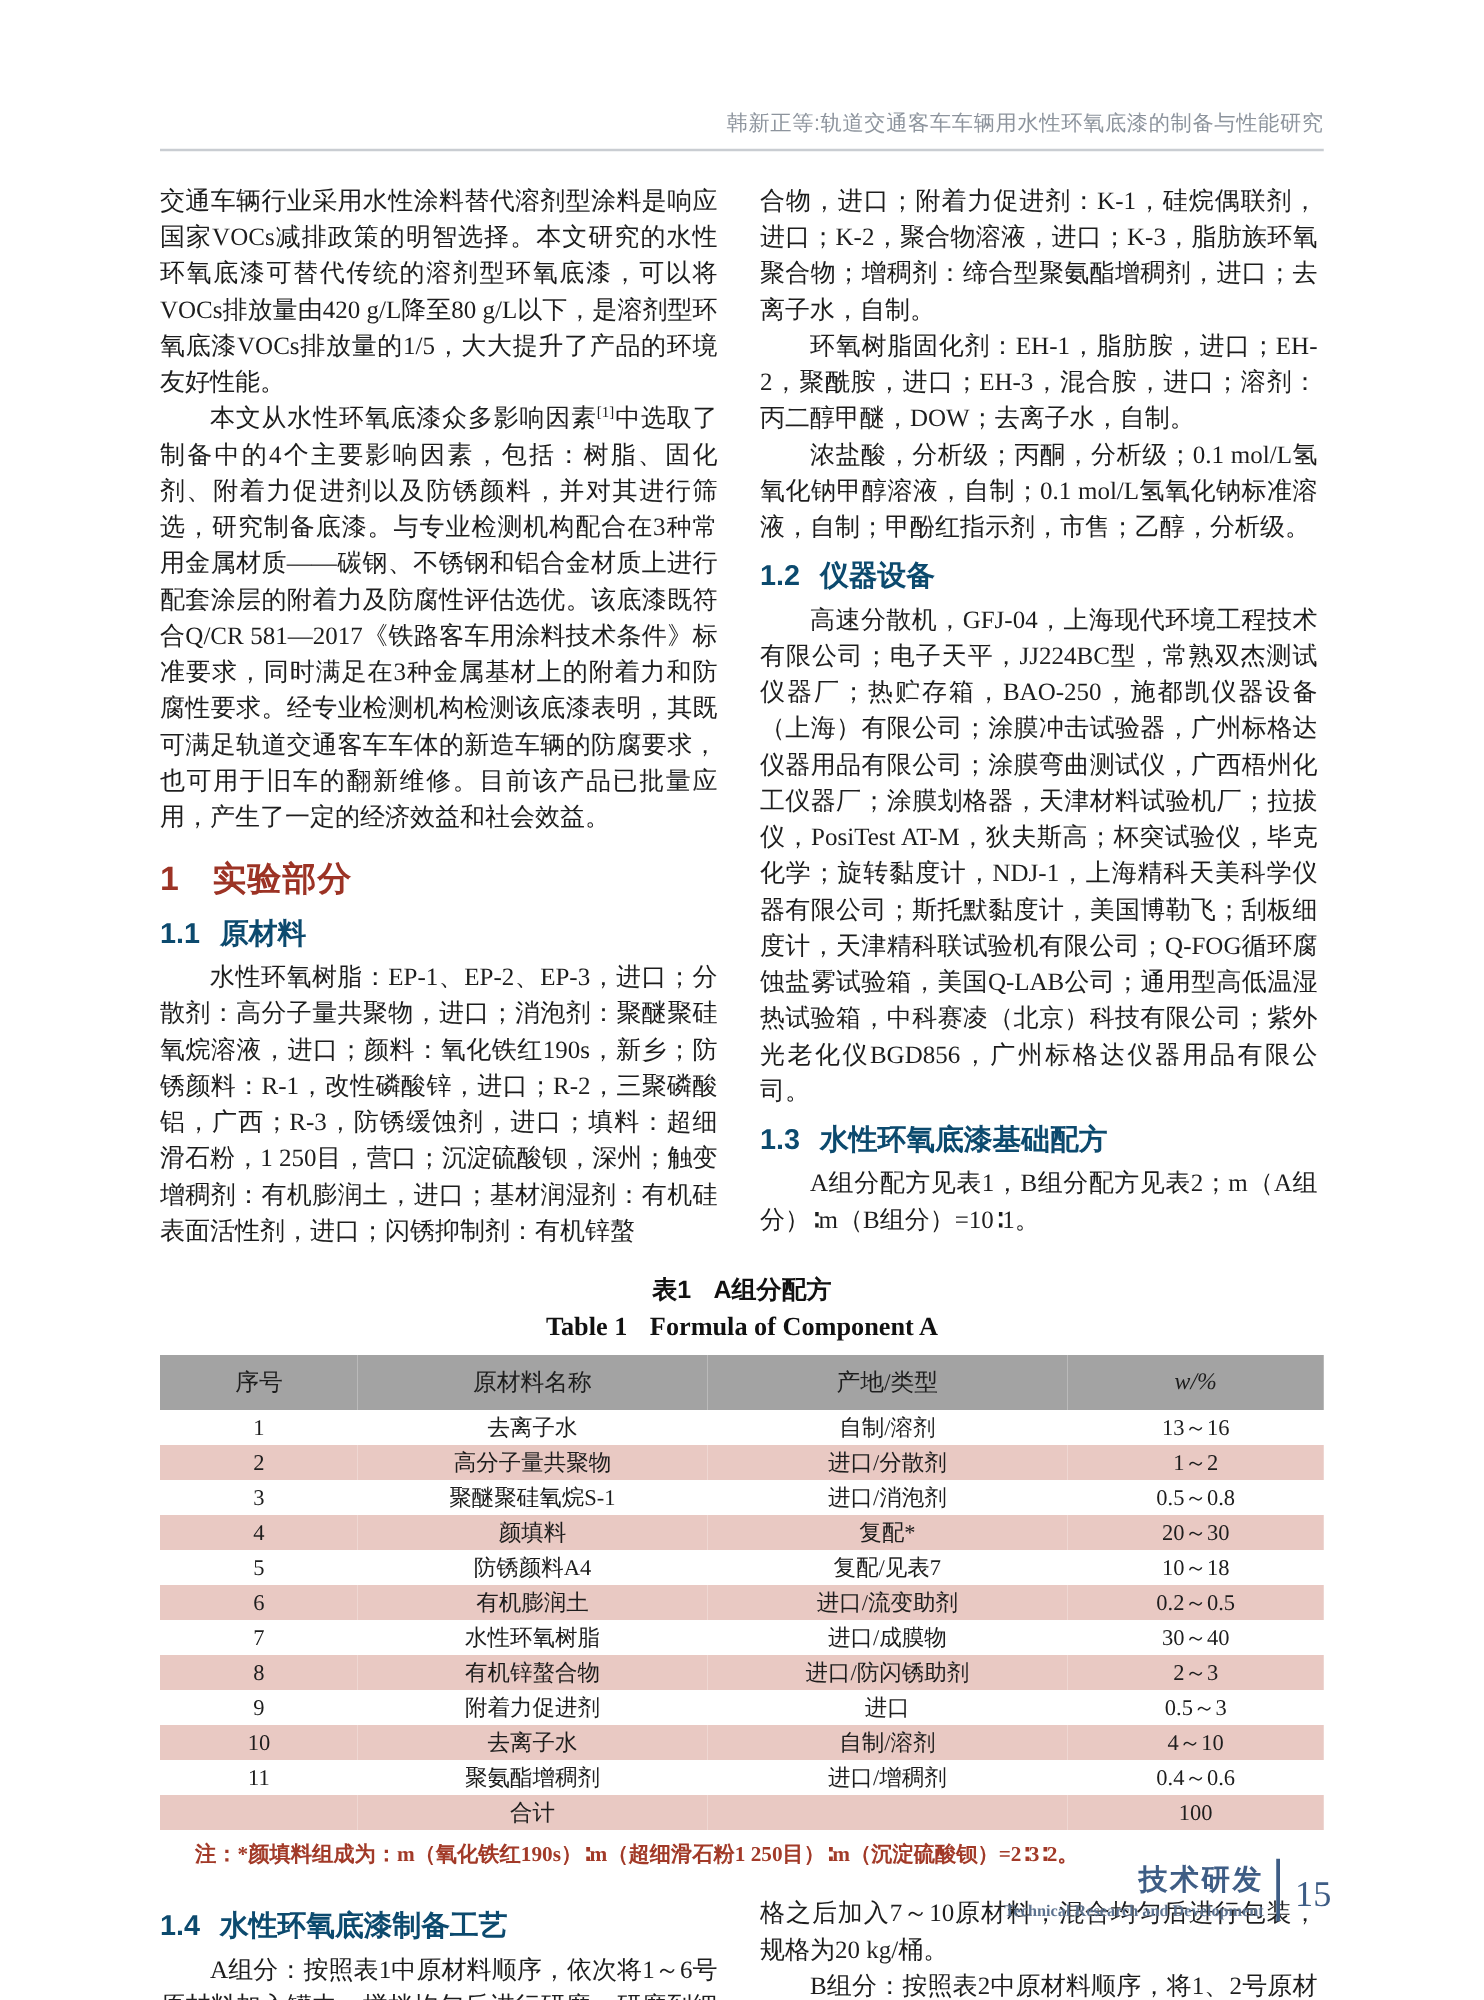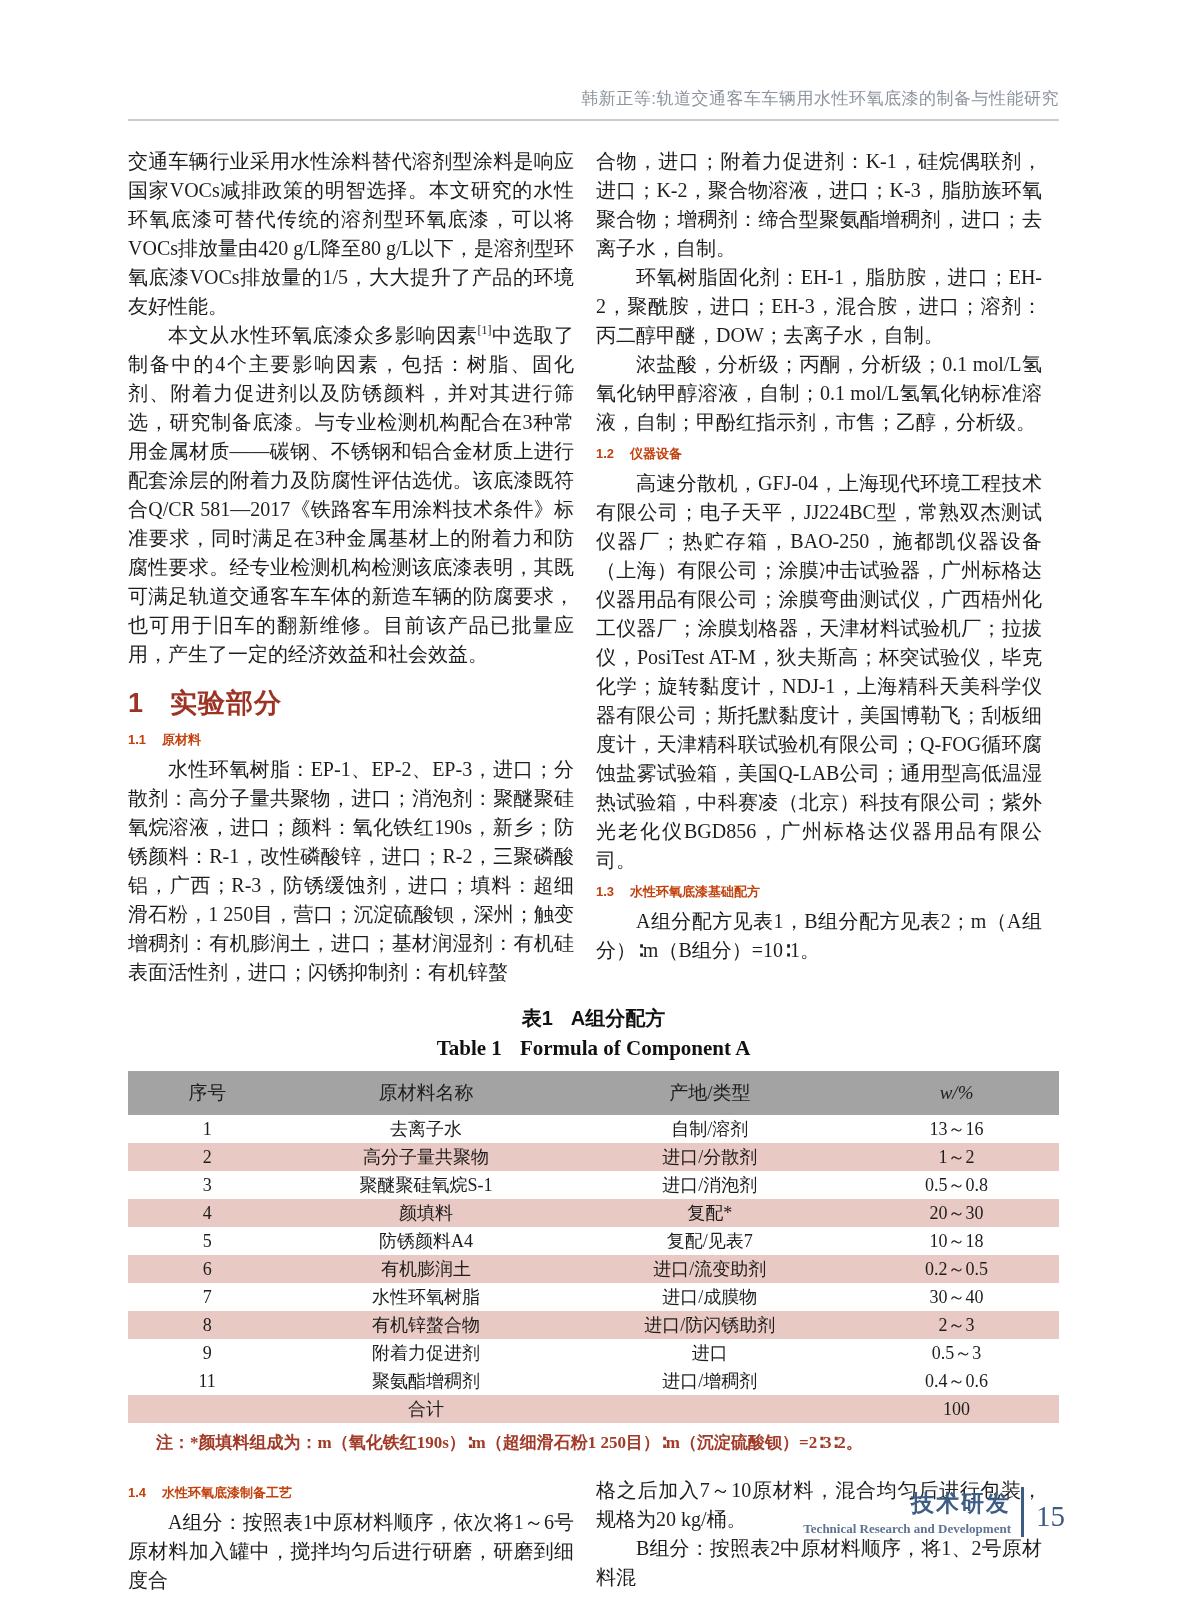--- a/index.html
+++ b/index.html
@@ -16,38 +16,38 @@
   
   .running-head { padding-top:70px; }
   .running-title {
     text-align:right;
     font-family:"Liberation Sans","DejaVu Sans",sans-serif;
     font-size:17px; color:#8d949d; letter-spacing:0.5px;
   }
   .head-rule { border:none; border-top:2px solid #c9cdd2; margin-top:9px; }
 
   
-  .two-col { display:flex; gap:22px; margin-top:26px; }
+  .two-col { display:flex; gap:34px; margin-top:26px; }
   .col { width:446px; }
   .col p {
     font-size:20px; line-height:29px; text-align:justify;
     text-indent:2em;
   }
   .col p.noindent { text-indent:0; }
   sup.ref { font-size:12px; line-height:0; vertical-align:super; }
 
   h2.sec1 {
     font-family:"Liberation Sans","DejaVu Sans",sans-serif;
     color:#9c3325; font-size:27px; font-weight:bold;
     margin:16px 0 10px 0; letter-spacing:1px;
   }
   h2.sec1 .num { margin-right:26px; }
   h3.sec2 {
     font-family:"Liberation Sans","DejaVu Sans",sans-serif;
-    color:#c2410c; font-size:13px; font-weight:bold;
+    color:#0c4a6e; font-size:23px; font-weight:bold;
     margin:8px 0 6px 0;
   }
   h3.sec2 .num { margin-right:16px; }
 
   
   .table-block { margin-top:18px; }
   .tbl-title-cn {
     text-align:center; font-family:"Liberation Sans","DejaVu Sans",sans-serif;
     font-weight:bold; font-size:20px; color:#111;
   }
@@ -204,20 +204,26 @@
             <td>2～3</td>
           </tr>
 
           <tr>
             <td>9</td>
             <td>附着力促进剂</td>
             <td>进口</td>
             <td>0.5～3</td>
           </tr>
 
+          <tr class="alt">
+            <td>10</td>
+            <td>去离子水</td>
+            <td>自制/溶剂</td>
+            <td>4～10</td>
+          </tr>
 
           <tr>
             <td>11</td>
             <td>聚氨酯增稠剂</td>
             <td>进口/增稠剂</td>
             <td>0.4～0.6</td>
           </tr>
 
           <tr class="alt">
             <td></td>

